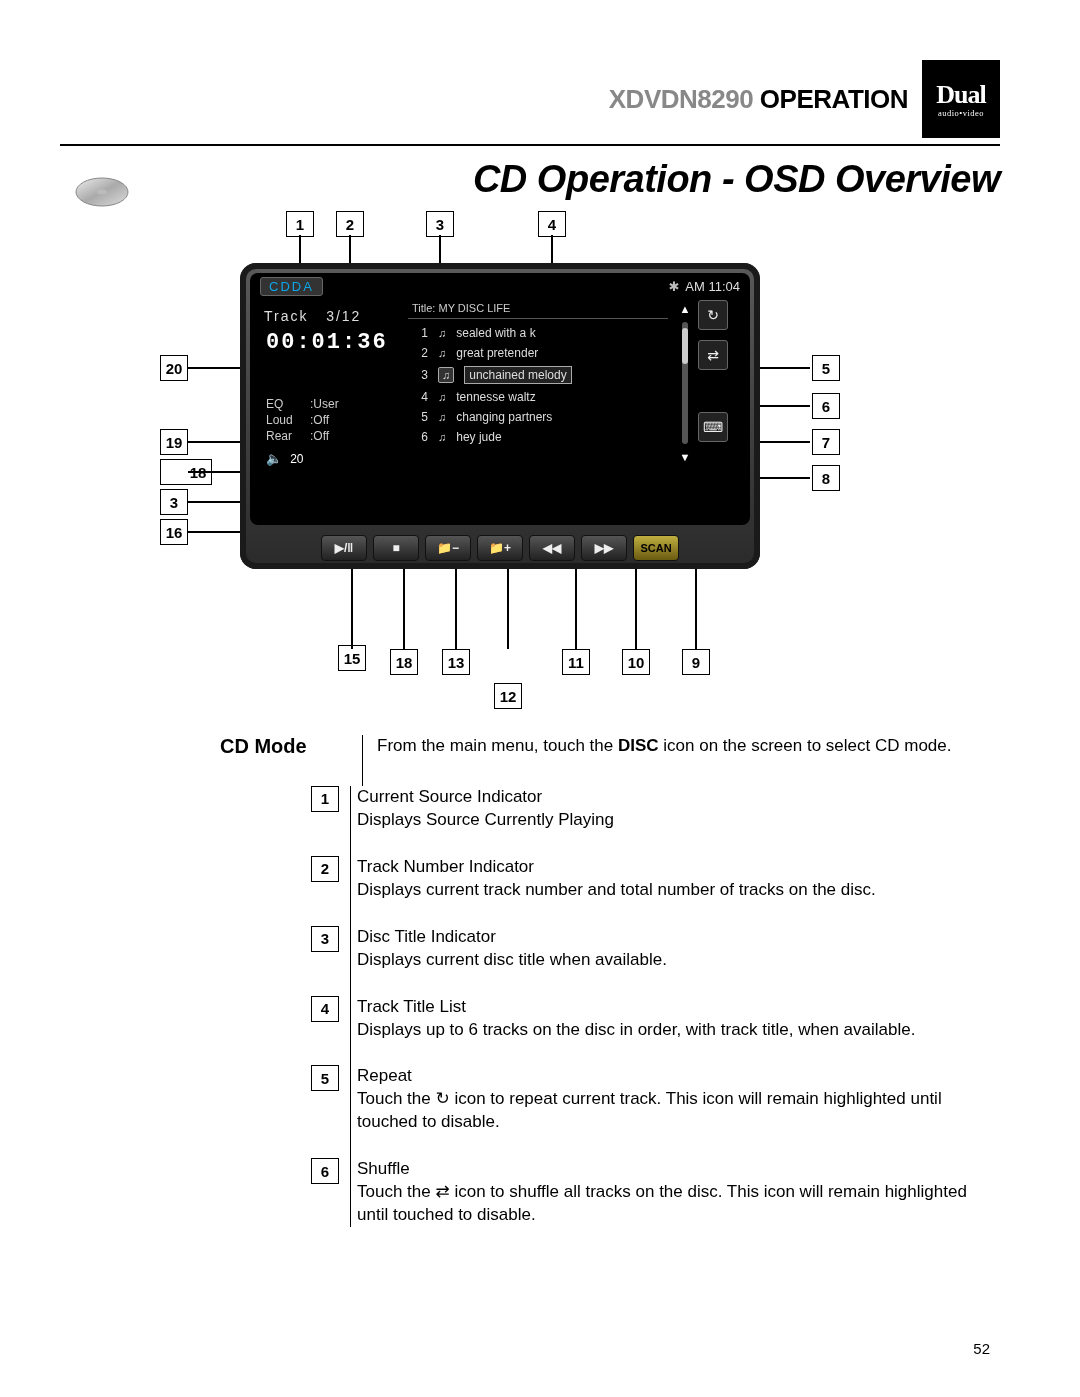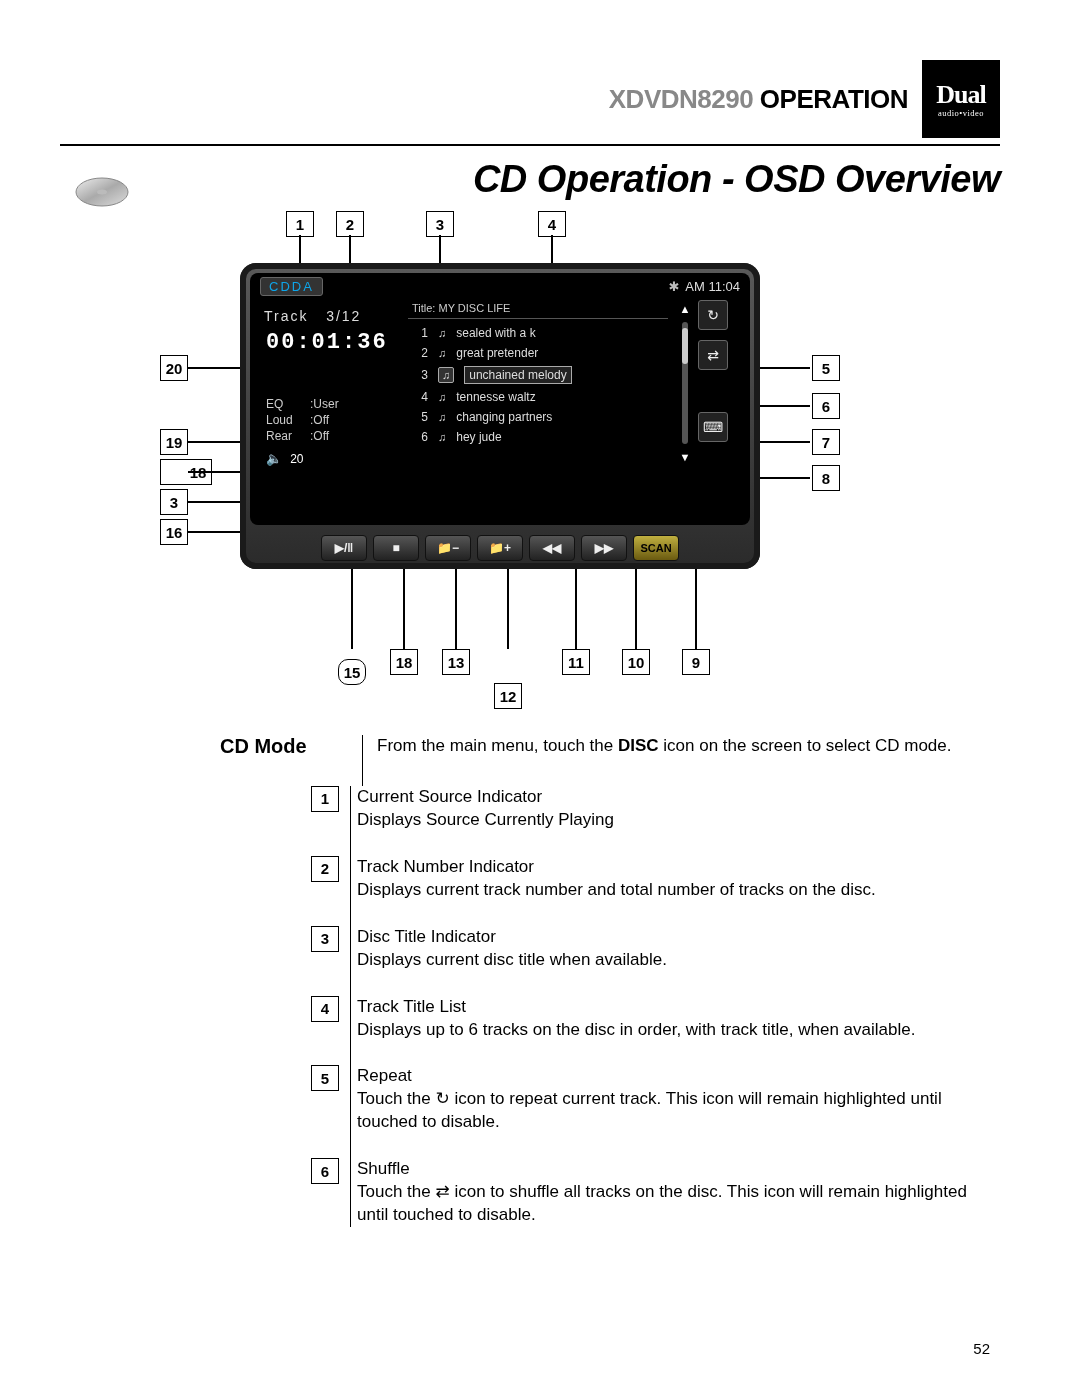--- a/index.html
+++ b/index.html
@@ -118,21 +118,21 @@
 
     <div class="callout" style="left:752px;top:154px;">5</div>
     <div class="callout" style="left:752px;top:192px;">6</div>
     <div class="callout" style="left:752px;top:228px;">7</div>
     <div class="callout" style="left:752px;top:264px;">8</div>
     <div class="leader" style="left:686px;top:166px;width:64px;height:1.5px;"></div>
     <div class="leader" style="left:686px;top:204px;width:64px;height:1.5px;"></div>
     <div class="leader" style="left:650px;top:240px;width:100px;height:1.5px;"></div>
     <div class="leader" style="left:686px;top:276px;width:64px;height:1.5px;"></div>
 
-    <div class="callout" style="left:278px;top:458px;border-radius:10px;">15</div>
+    <div class="callout" style="left:278px;top:444px;">15</div>
     <div class="callout" style="left:330px;top:448px;">18</div>
     <div class="callout" style="left:382px;top:448px;">13</div>
     <div class="callout" style="left:434px;top:448px;margin-top:34px;">12</div>
     <div class="callout" style="left:502px;top:448px;">11</div>
     <div class="callout" style="left:562px;top:448px;">10</div>
     <div class="callout" style="left:622px;top:448px;">9</div>
     <div class="leader" style="left:291px;top:360px;width:1.5px;height:88px;"></div>
     <div class="leader" style="left:343px;top:360px;width:1.5px;height:88px;"></div>
     <div class="leader" style="left:395px;top:360px;width:1.5px;height:88px;"></div>
     <div class="leader" style="left:447px;top:360px;width:1.5px;height:88px;"></div>

